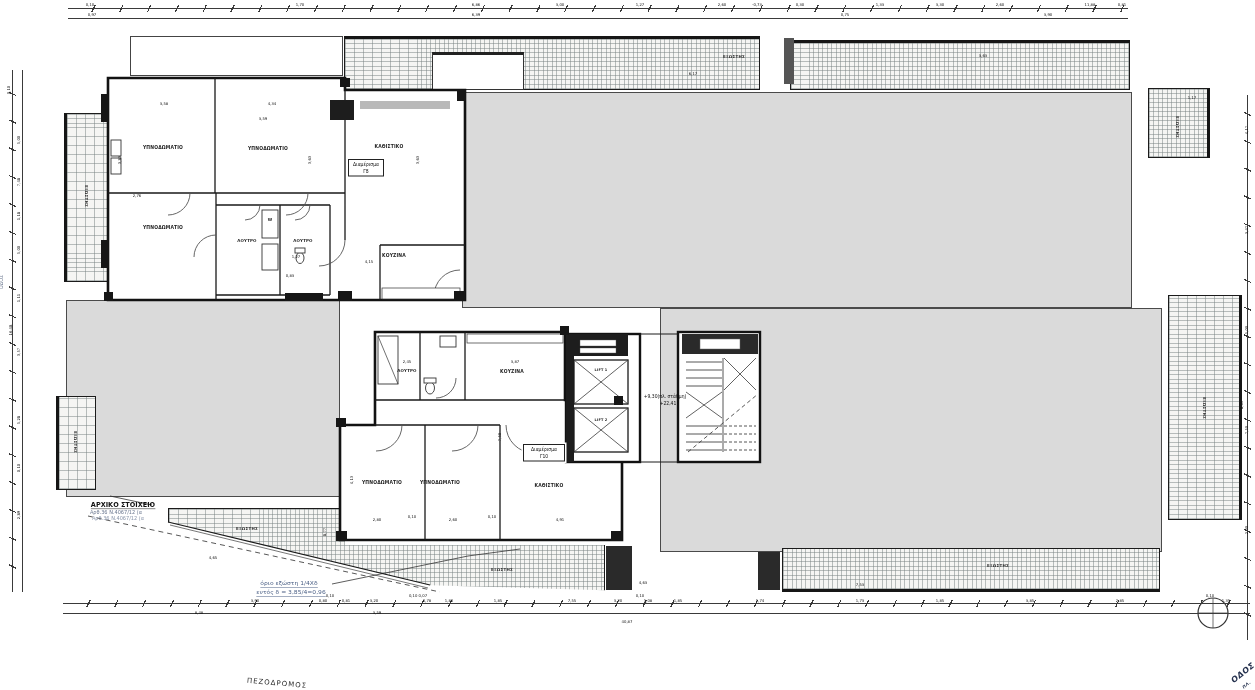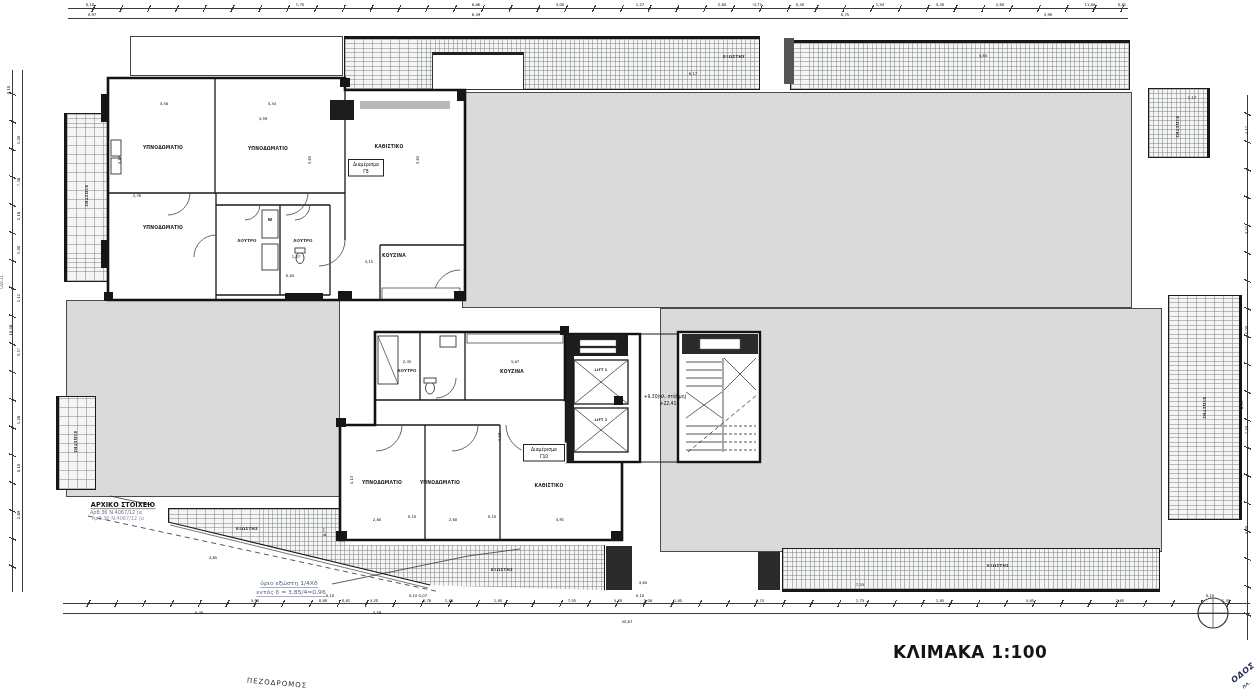--- a/index.html
+++ b/index.html
@@ -178,21 +178,20 @@
   <div class="apt-tag" style="left:348px;top:159px;width:72px;">
     <div>Διαμέρισμα</div>
     <div>Γ8</div>
   </div>
   <div class="apt-tag" style="left:523px;top:444px;width:84px;">
     <div>Διαμέρισμα</div>
     <div>Γ10</div>
   </div>
 
   <div class="title-block">
-    <div>ΚΛΙΜΑΚΑ 1:100</div>
   </div>
 
 <span class="lbl room" style="left: 163px; top: 148px; font-size: 9px; transform: translate(-50%, -50%) rotate(0deg) scale(0.5);">ΥΠΝΟΔΩΜΑΤΙΟ</span>
     <span class="lbl room" style="left: 268px; top: 149px; font-size: 9px; transform: translate(-50%, -50%) rotate(0deg) scale(0.5);">ΥΠΝΟΔΩΜΑΤΙΟ</span>
     <span class="lbl room" style="left: 389px; top: 147px; font-size: 9px; transform: translate(-50%, -50%) rotate(0deg) scale(0.5);">ΚΑΘΙΣΤΙΚΟ</span>
     <span class="lbl room" style="left: 163px; top: 228px; font-size: 9px; transform: translate(-50%, -50%) rotate(0deg) scale(0.5);">ΥΠΝΟΔΩΜΑΤΙΟ</span>
     <span class="lbl room" style="left: 247px; top: 241px; font-size: 8px; transform: translate(-50%, -50%) rotate(0deg) scale(0.5);">ΛΟΥΤΡΟ</span>
     <span class="lbl room" style="left: 270px; top: 220px; font-size: 8px; transform: translate(-50%, -50%) rotate(0deg) scale(0.5);">W</span>
     <span class="lbl room" style="left: 303px; top: 241px; font-size: 8px; transform: translate(-50%, -50%) rotate(0deg) scale(0.5);">ΛΟΥΤΡΟ</span>
     <span class="lbl room" style="left: 394px; top: 256px; font-size: 9px; transform: translate(-50%, -50%) rotate(0deg) scale(0.5);">ΚΟΥΖΙΝΑ</span>

